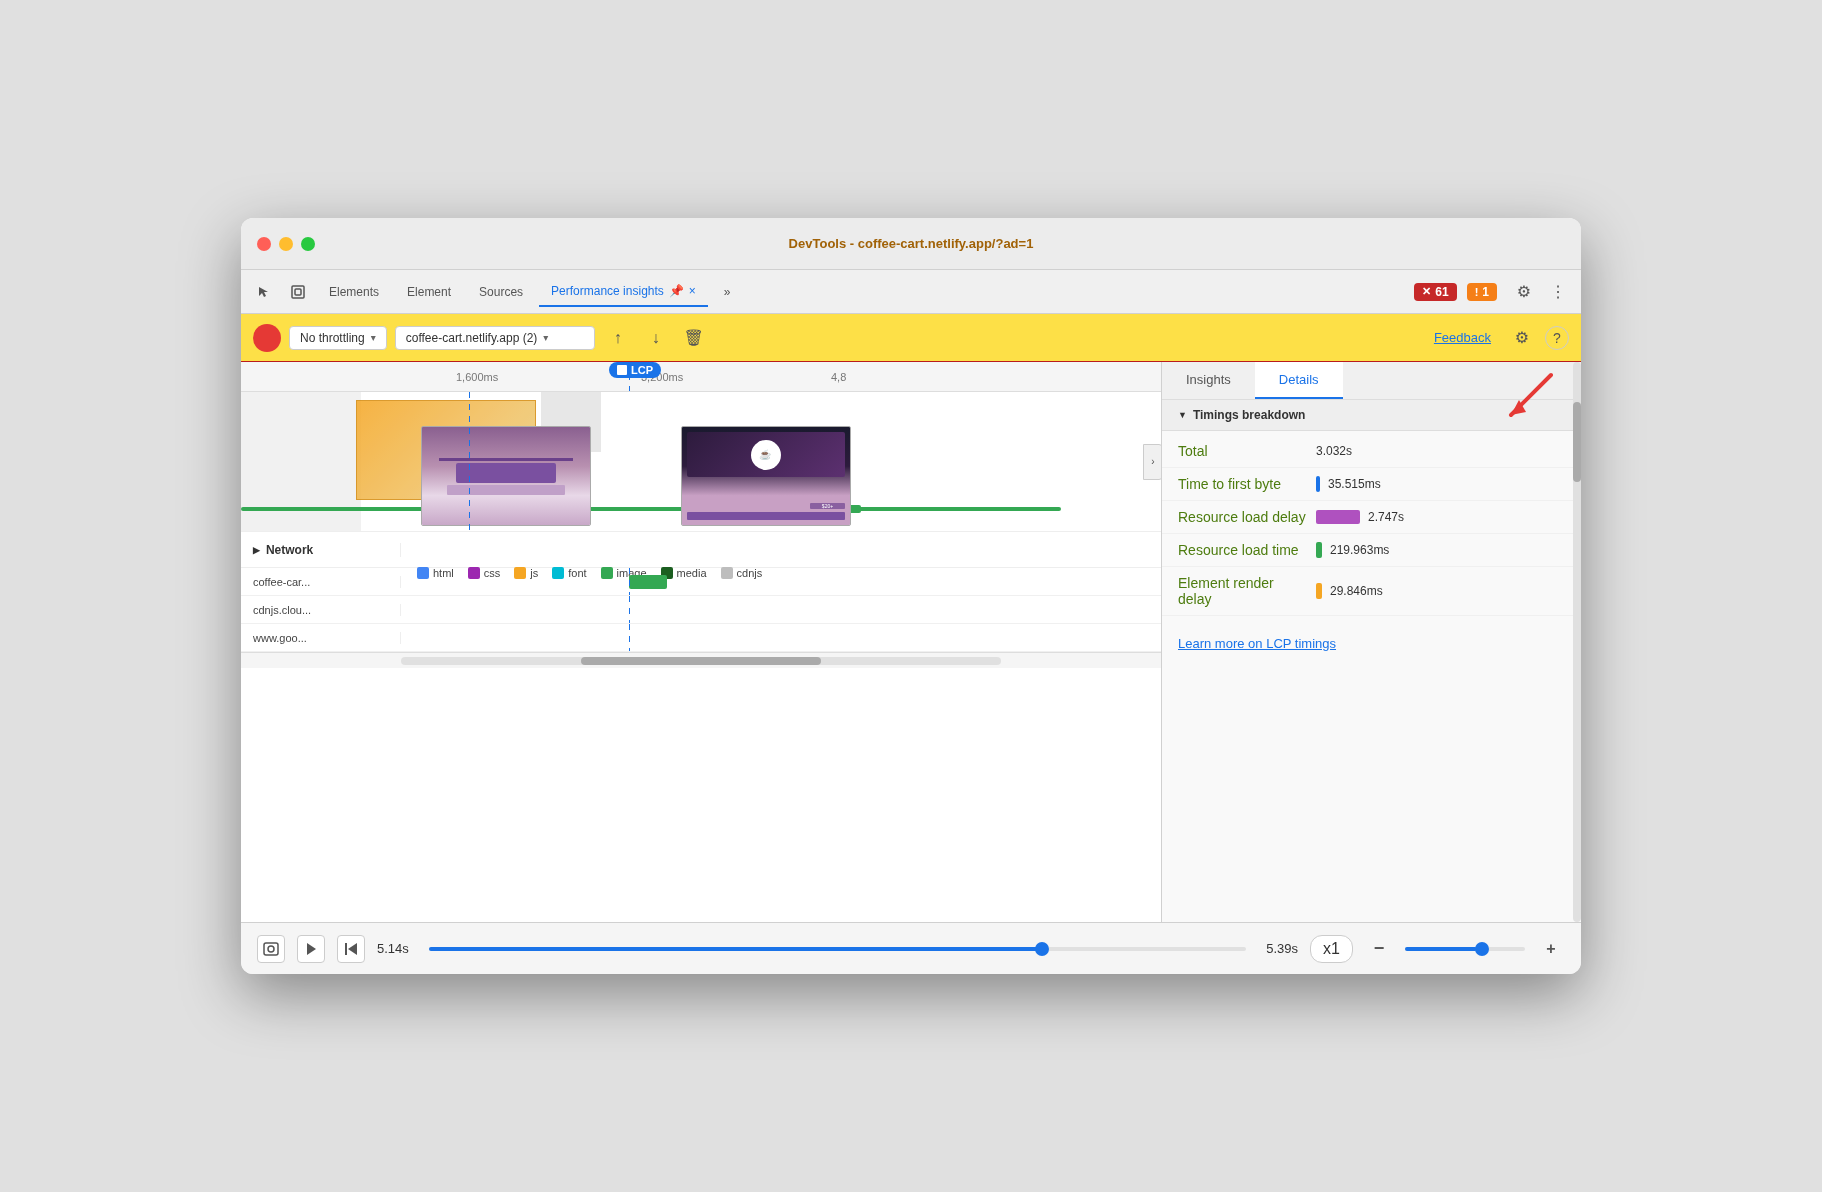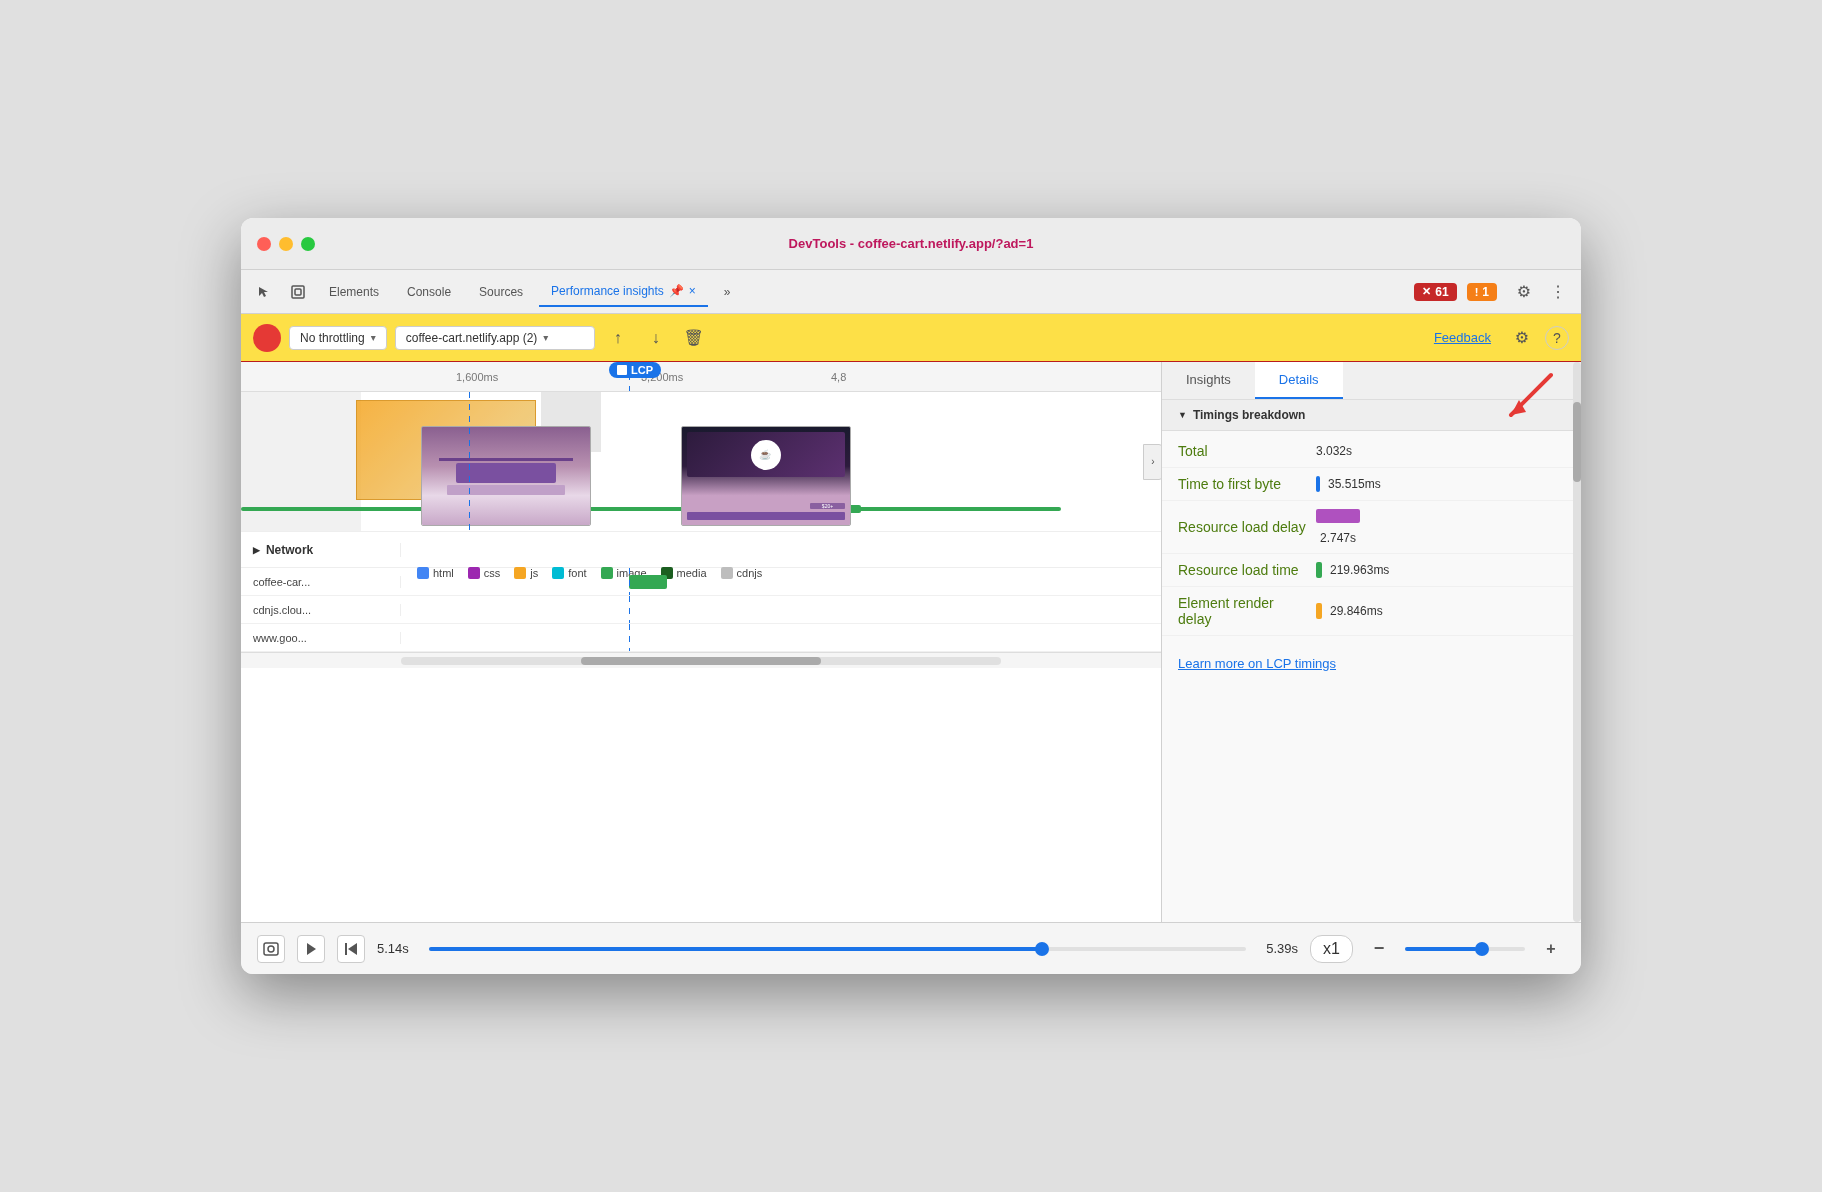--- a/index.html
+++ b/index.html
@@ -36,21 +36,21 @@
     .tl { width: 14px; height: 14px; border-radius: 50%; }
     .tl-red { background: #ff5f57; }
     .tl-yellow { background: #ffbd2e; }
     .tl-green { background: #28c940; }
     .window-title {
       position: absolute;
       left: 50%;
       transform: translateX(-50%);
       font-size: 13px;
       font-weight: 600;
-      color: #be185d;
+      color: #a16207;
     }
     
     .navbar {
       background: #f0f0f0;
       height: 44px;
       display: flex;
       align-items: center;
       padding: 0 8px;
       border-bottom: 1px solid #d0d0d0;
       gap: 4px;
@@ -583,21 +583,21 @@
         <path d="M2 2 L2 11 L5 8 L7 12 L9 11 L7 7 L11 7 Z" fill="#555"></path>
       </svg>
     </div>
     <div class="nav-icon-btn">
       <svg width="16" height="16" viewBox="0 0 16 16" fill="none">
         <rect x="2" y="2" width="12" height="12" rx="1" stroke="#555" stroke-width="1.5" fill="none"></rect>
         <rect x="5" y="5" width="6" height="6" rx="1" stroke="#555" stroke-width="1.5" fill="none"></rect>
       </svg>
     </div>
     <div class="nav-tab">Elements</div>
-    <div class="nav-tab">Console</div>
+    <div class="nav-tab">Element</div>
     <div class="nav-tab">Sources</div>
     <div class="nav-tab active">
       <span>Performance insights</span>
       <span style="margin-left:6px;font-size:12px;">📌</span>
       <span style="margin-left:4px;font-size:12px;cursor:pointer;">×</span>
     </div>
     <div class="nav-tab">»</div>
     <div class="nav-spacer"></div>
     <div class="nav-badge badge-red">
       <span style="font-size:11px;">✕</span>
@@ -781,21 +781,21 @@
           <div class="timing-row">
             <div class="timing-label">Time to first byte</div>
             <div style="display:flex;align-items:center;gap:8px;">
               <div style="width:4px;height:16px;background:#1a73e8;border-radius:2px;"></div>
               <div class="timing-value">35.515ms</div>
             </div>
           </div>
 
           <div class="timing-row">
             <div class="timing-label">Resource load delay</div>
-            <div style="display:flex;align-items:center;gap:8px;flex-direction:column;">
+            <div style="display:flex;align-items:center;gap:8px;">
               <div style="width:44px;height:14px;background:#9c27b0;border-radius:2px;opacity:0.8;"></div>
               <div class="timing-value">2.747s</div>
             </div>
           </div>
 
           <div class="timing-row">
             <div class="timing-label">Resource load time</div>
             <div style="display:flex;align-items:center;gap:8px;">
               <div style="width:6px;height:16px;background:#34a853;border-radius:2px;"></div>
               <div class="timing-value">219.963ms</div>

